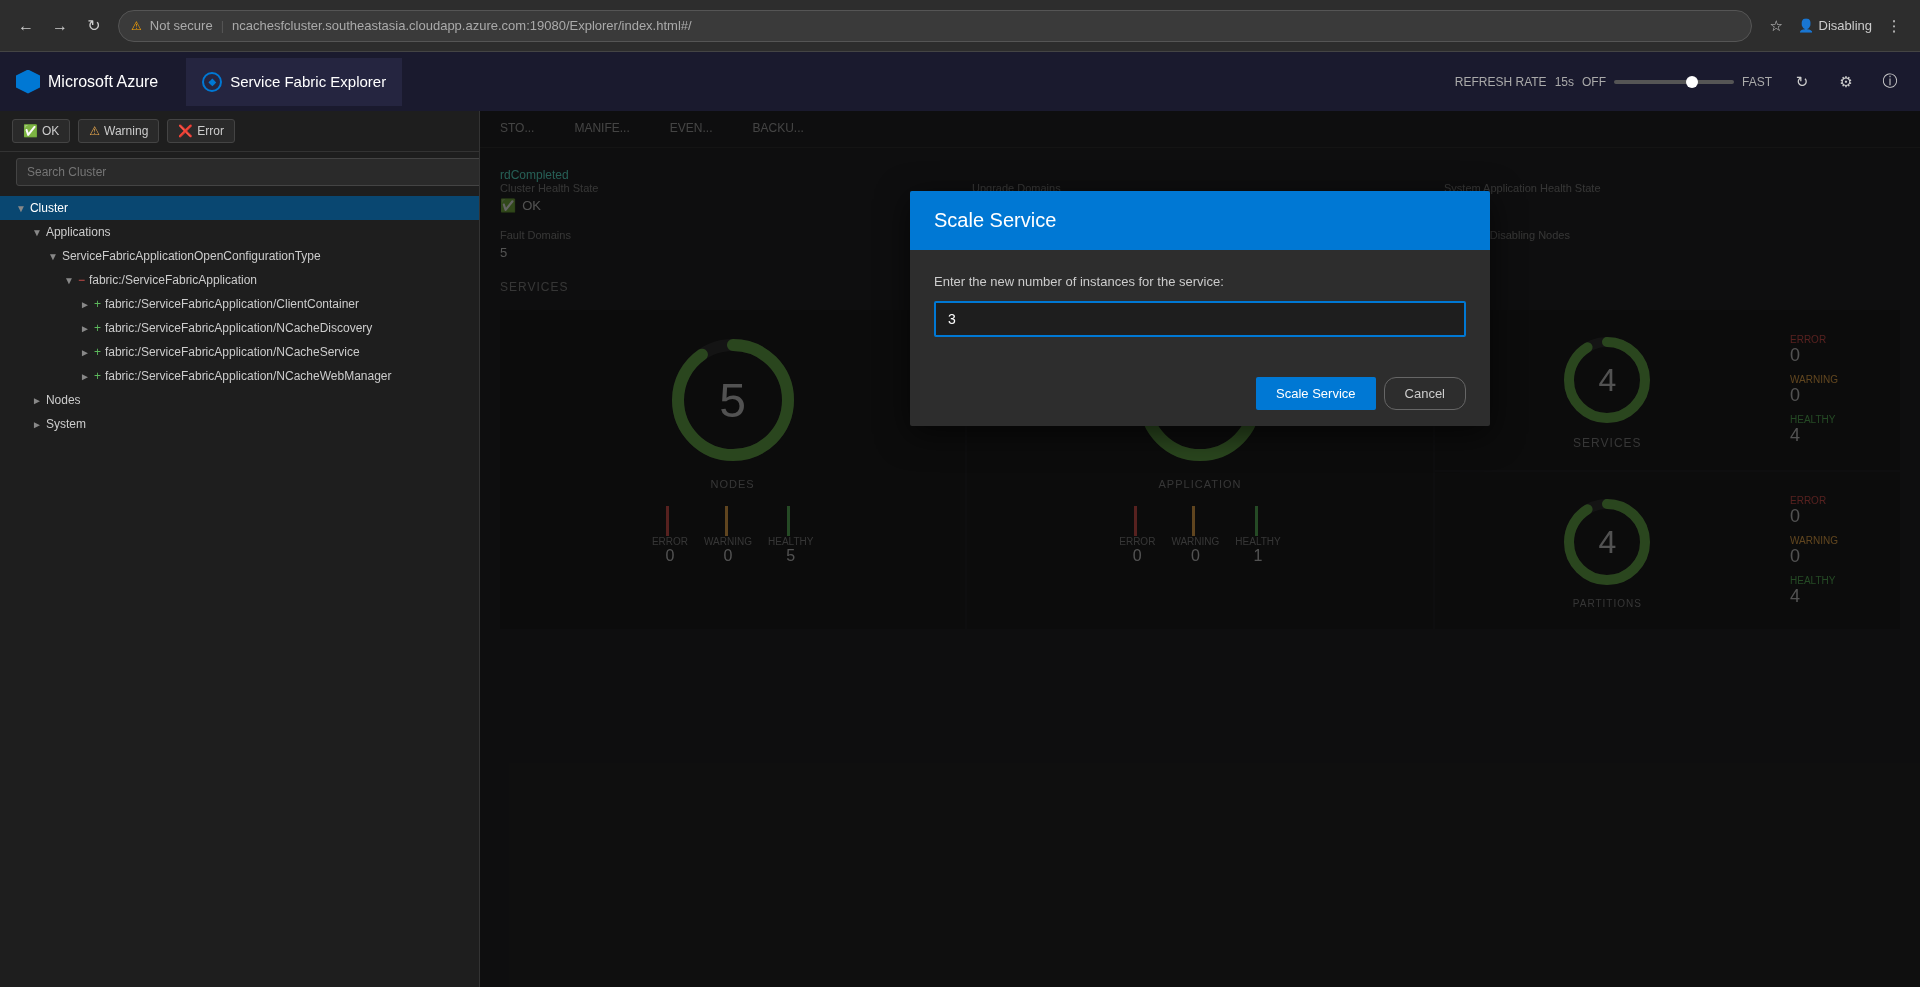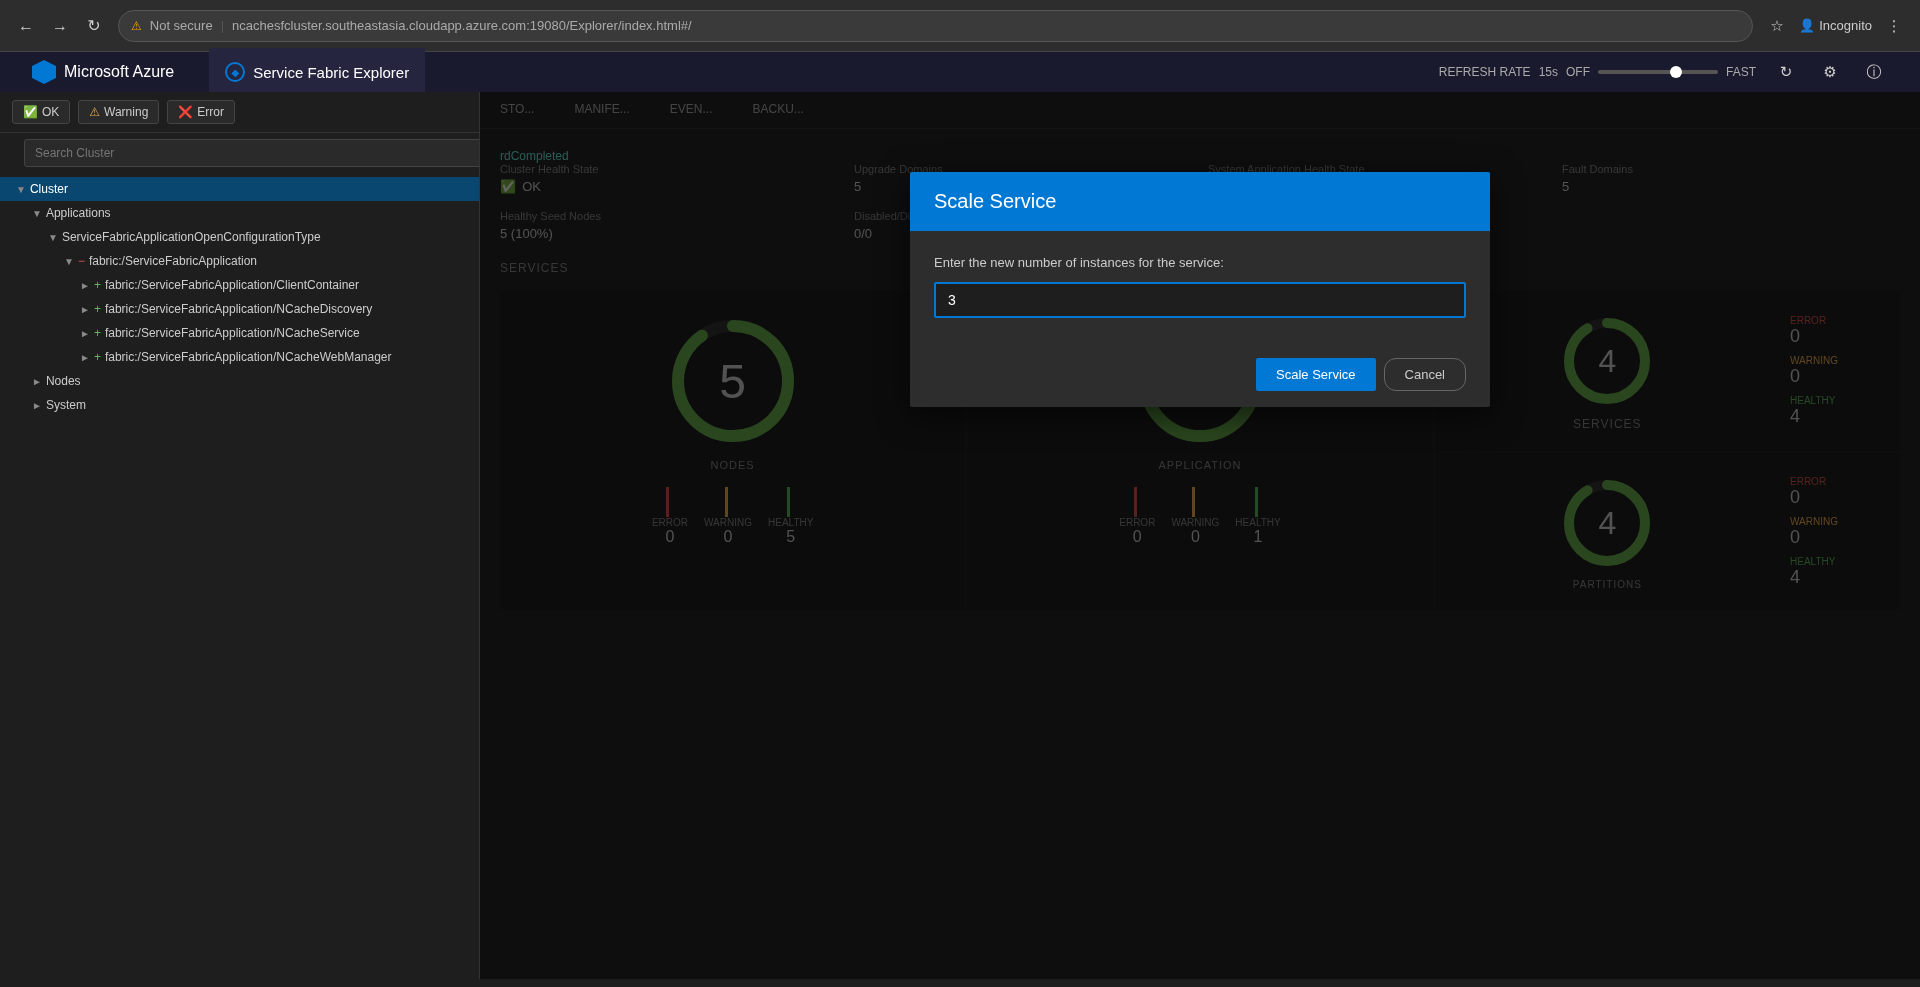--- a/index.html
+++ b/index.html
@@ -66,26 +66,26 @@
       display: flex; align-items: center; justify-content: center;
       border-radius: 50%;
     }
     .incognito-btn {
       display: flex; align-items: center; gap: 4px;
       background: none; border: none; color: #ccc; font-size: 13px; cursor: pointer;
     }
 
     
     .app-header {
-      height: 40px;
+      height: 59px;
       background: #1a1a2e;
       display: flex;
       align-items: center;
-      padding: 0 32px;
-      gap: 15px;
+      padding: 0 16px;
+      gap: 8px;
     }
     .azure-logo {
       display: flex; align-items: center; gap: 8px;
       color: #fff; font-size: 16px; font-weight: 300;
       padding-right: 20px;
     }
     .azure-logo .hex {
       width: 24px; height: 24px;
       background: #0078d4;
       clip-path: polygon(50% 0%, 100% 25%, 100% 75%, 50% 100%, 0% 75%, 0% 25%);
@@ -170,21 +170,21 @@
     .status-err { color: #d9534f; }
     .search-box {
       width: 100%;
       background: #2a2a2a;
       border: 1px solid #444;
       border-radius: 3px;
       padding: 6px 10px;
       color: #aaa;
       font-size: 12px;
       outline: none;
-      margin: 6px 24px;
+      margin: 6px 16px;
     }
     .tree-container {
       flex: 1;
       overflow-y: auto;
       padding: 4px 0;
     }
     .tree-item {
       display: flex;
       align-items: center;
       padding: 5px 8px;
@@ -226,21 +226,21 @@
     }
 
     
     .dashboard-content {
       flex: 1;
       overflow-y: auto;
       padding: 20px;
     }
     .cluster-info-grid {
       display: grid;
-      grid-template-columns: 1fr 1fr 1fr 1fr;
+      grid-template-columns: 1fr 1fr 1fr;
       gap: 16px;
       margin-bottom: 20px;
     }
     .info-item { }
     .info-label { font-size: 11px; color: #888; margin-bottom: 4px; }
     .info-value { font-size: 13px; color: #ccc; display: flex; align-items: center; gap: 6px; }
     .ok-dot { color: #5cb85c; }
 
     .dashboard-section-title {
       font-size: 12px;
@@ -403,21 +403,21 @@
   <div class="address-bar">
     <span class="lock-icon">⚠</span>
     <span>Not secure</span>
     <span style="color:#555">|</span>
     <span>ncachesfcluster.southeastasia.cloudapp.azure.com:19080/Explorer/index.html#/</span>
   </div>
   <div class="browser-actions">
     <button class="browser-action-btn">☆</button>
     <button class="incognito-btn">
       <span>👤</span>
-      <span>Incognito</span>
+      <span>Disabling</span>
     </button>
     <button class="browser-action-btn">⋮</button>
   </div>
 </div>
 
 <div class="app-header">
   <div class="azure-logo">
     <div class="hex"></div>
     <span>Microsoft Azure</span>
   </div>

